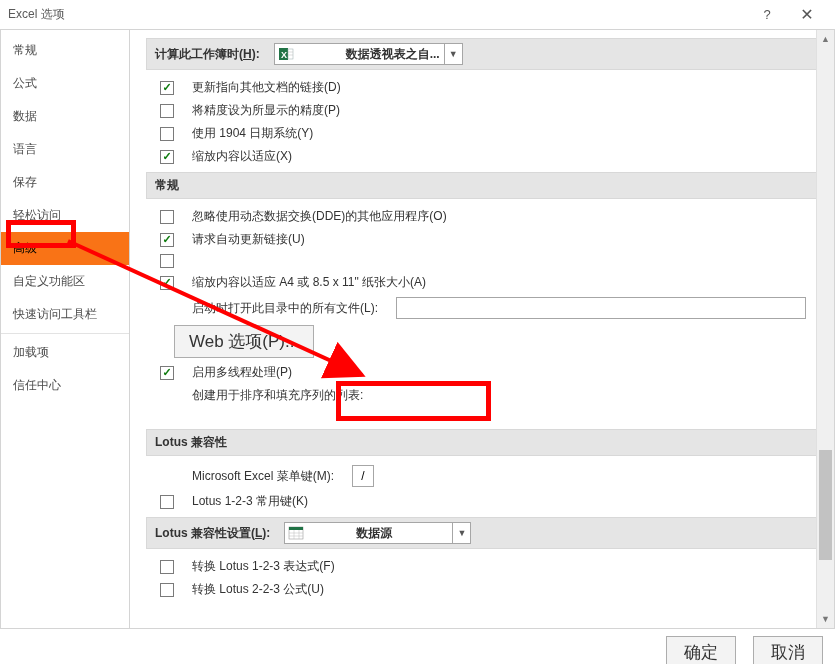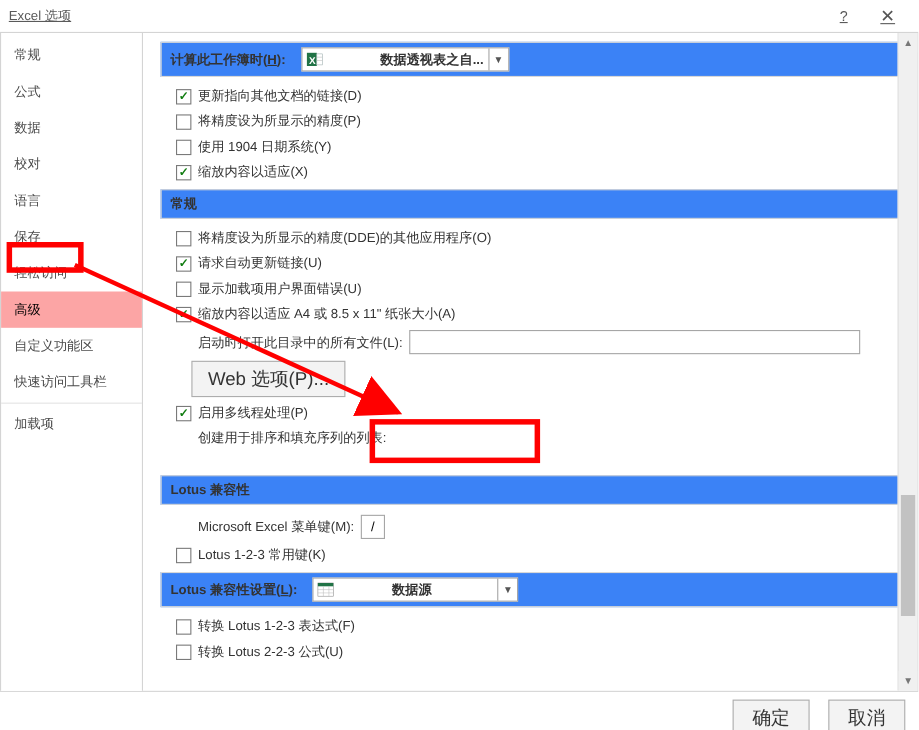--- a/index.html
+++ b/index.html
@@ -13,21 +13,20 @@
       position: relative;
     }
     .titlebar {
       height: 30px;
       border-bottom: 1px solid #d4d4d4;
       display: flex;
       align-items: center;
       padding: 0 8px;
       color: #5a5a5a;
       font-size: 12px;
-      text-decoration: underline;
     }
     .titlebar-title { flex: 1; }
     .titlebar-icon {
       width: 40px;
       text-align: center;
       font-size: 13px;
       color: #555;
       cursor: pointer;
     }
     .titlebar-close { font-size: 16px; }
@@ -42,21 +41,21 @@
       padding-top: 4px;
       background: #fff;
     }
     .sidebar-item {
       padding: 8px 12px;
       color: #4b4b4b;
       cursor: pointer;
       font-size: 12px;
     }
     .sidebar-item.selected {
-      background: #fca5a5;
+      background: #f97316;
       color: #000;
     }
     .sidebar-divider {
       border-top: 1px solid #e3e3e3;
       margin: 2px 0;
     }
     .red-highlight {
       position: absolute;
       border: 5px solid #ff0000;
       pointer-events: none;
@@ -75,21 +74,21 @@
       flex: 1;
       position: relative;
       padding: 0;
       overflow: hidden;
       border-right: 1px solid #d4d4d4;
     }
     .content-inner {
       padding: 4px 16px 4px 16px;
     }
     .section-header {
-      background: #3b82f6;
+      background: #e5e5e5;
       border: 1px solid #d8d8d8;
       padding: 4px 8px;
       margin: 4px 0 6px 0;
       font-weight: bold;
       font-size: 12px;
       color: #333;
       display: flex;
       align-items: center;
       gap: 6px;
     }
@@ -123,21 +122,21 @@
       display: inline-flex; align-items:center; justify-content:center;
       font-size: 9px;
       color: #555;
     }
     .option-row {
       display: flex;
       align-items: center;
       padding: 3px 0 3px 14px;
       color: #333;
       font-size: 12px;
-      gap: 6px;
+      gap: 18px;
     }
     .checkbox {
       width: 14px; height: 14px;
       border: 1px solid #7a7a7a;
       display: inline-flex;
       align-items: center;
       justify-content: center;
       font-size: 11px;
       color: #1a7a1a;
       background: #fff;
@@ -207,29 +206,29 @@
   <span class="titlebar-icon">?</span>
   <span class="titlebar-icon titlebar-close">✕</span>
 </div>
 
 <div class="main">
 
   <div class="sidebar">
     <div class="sidebar-item">常规</div>
     <div class="sidebar-item">公式</div>
     <div class="sidebar-item">数据</div>
-    <div class="sidebar-item">校对</div>
     <div class="sidebar-item">语言</div>
     <div class="sidebar-item">保存</div>
     <div class="sidebar-item">轻松访问</div>
     <div class="sidebar-item selected">高级</div>
     <div class="sidebar-item">自定义功能区</div>
     <div class="sidebar-item">快速访问工具栏</div>
     <div class="sidebar-divider"></div>
     <div class="sidebar-item">加载项</div>
+    <div class="sidebar-item">信任中心</div>
   </div>
 
   <div class="content">
     <div class="content-inner">
 
       <div class="section-header">
         <span>计算此工作簿时(</span>
           <span style="margin-left:-6px" class="underline-key">H</span>
           <span style="margin-left:-6px">):</span>
         <span class="combo">
@@ -263,29 +262,28 @@
         <span class="checkbox checked"></span>
         <span>缩放内容以适应(X)</span>
       </div>
 
       <div class="section-header">
         <span>常规</span>
       </div>
 
       <div class="option-row">
         <span class="checkbox"></span>
-        <span>将精度设为所显示的精度(DDE)的其他应用程序(O)</span>
+        <span>忽略使用动态数据交换(DDE)的其他应用程序(O)</span>
       </div>
       <div class="option-row">
         <span class="checkbox checked"></span>
         <span>请求自动更新链接(U)</span>
       </div>
       <div class="option-row">
         <span class="checkbox"></span>
-        <span>显示加载项用户界面错误(U)</span>
       </div>
       <div class="option-row">
         <span class="checkbox checked"></span>
         <span>缩放内容以适应 A4 或 8.5 x 11" 纸张大小(A)</span>
       </div>
       <div class="option-row">
         <span style="width:14px"></span>
         <span>启动时打开此目录中的所有文件(L):</span>
         <input class="text-input" style="width: 410px;">
       </div>

